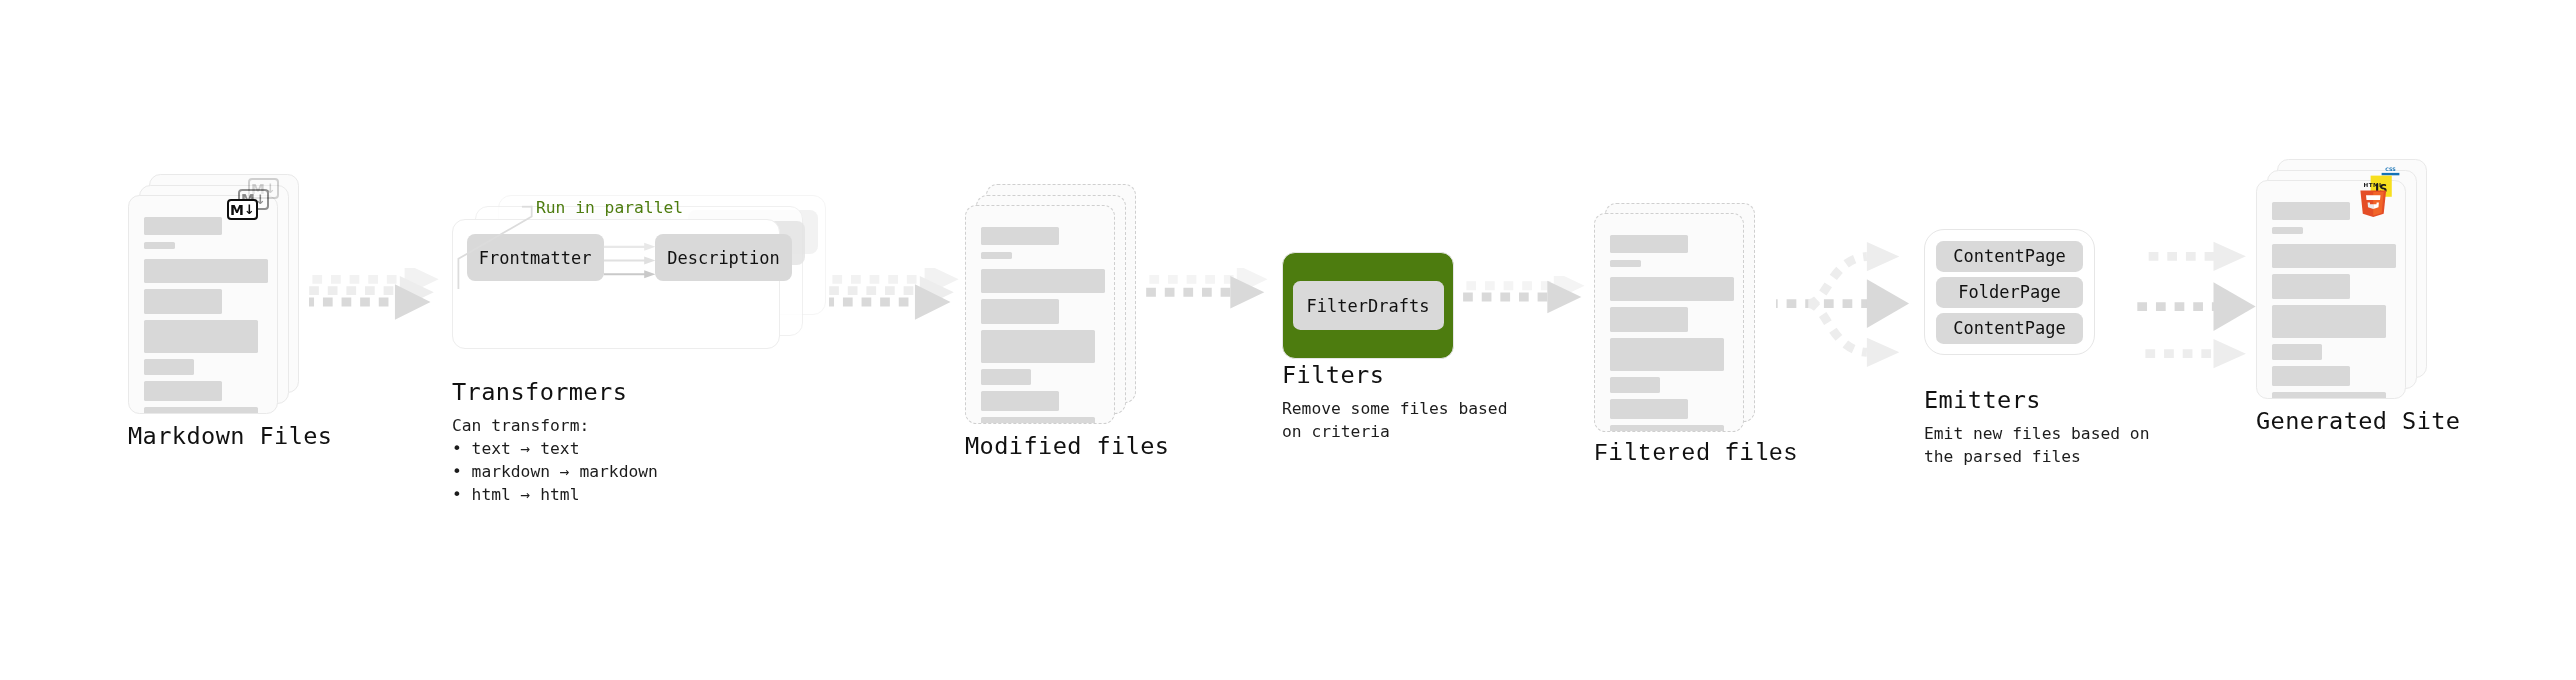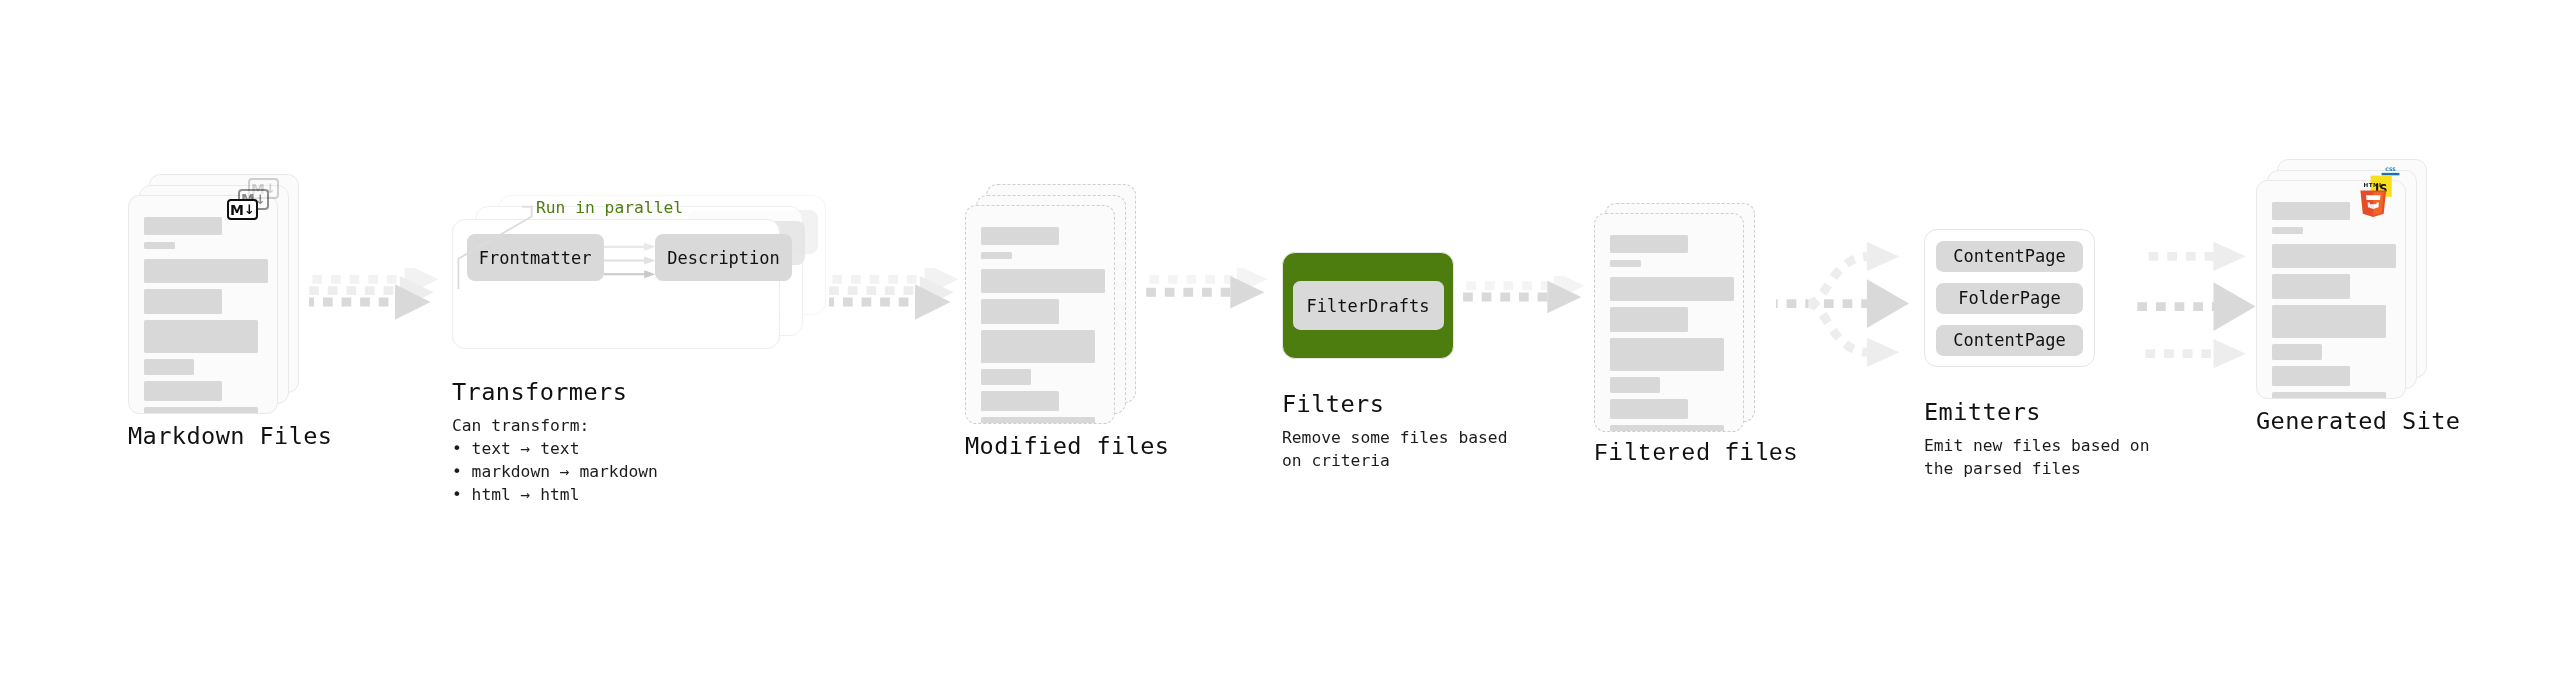--- a/index.html
+++ b/index.html
@@ -138,24 +138,24 @@
     white-space: nowrap;
     z-index: 7;
   }
 
   
   .mini-arrow { position: absolute; z-index: 7; }
 
   
   .emit-box {
     border: 1.4px solid #e6e6e6;
-    border-radius: 13px;
+    border-radius: 20px;
     background: #fff;
     padding: 10.6px 11.4px;
-    display: flex; flex-direction: column; gap: 11px;
+    display: flex; flex-direction: column; gap: 5px;
     width: 171px;
   }
   .emit-box .chip { height: 31px; }
 
   
   .filter-box {
     border: 1.4px solid #e6e6e6;
     border-radius: 13px;
     background: #4d7c0f;
     width: 172px; height: 107px;
@@ -304,21 +304,21 @@
       </g>
       <polygon points="112,-4 150,14 112,32" fill="#f4f4f4"></polygon>
       <polygon points="104,10 146,30 104,50" fill="#d9d9d9"></polygon>
     </svg>
   </div>
 
   <div class="stage-col" style="left:1282px; top:252px;">
     <div class="filter-box">
       <div class="chip">FilterDrafts</div>
     </div>
-    <div class="caption-title" style="margin-top:31px;">Filters</div>
+    <div class="caption-title" style="margin-top:2px;">Filters</div>
     <div class="caption-sub">Remove some files based
 on criteria</div>
   </div>
 
   <div class="conn" style="left:1463px; top:276px;">
     <svg width="146" height="81" viewBox="0 0 180 100">
       <g stroke-dasharray="12 11" stroke-width="11" fill="none">
         <line x1="4" y1="12" x2="120" y2="12" stroke="#f4f4f4"></line>
         <line x1="0" y1="26" x2="116" y2="26" stroke="#d9d9d9"></line>
       </g>

